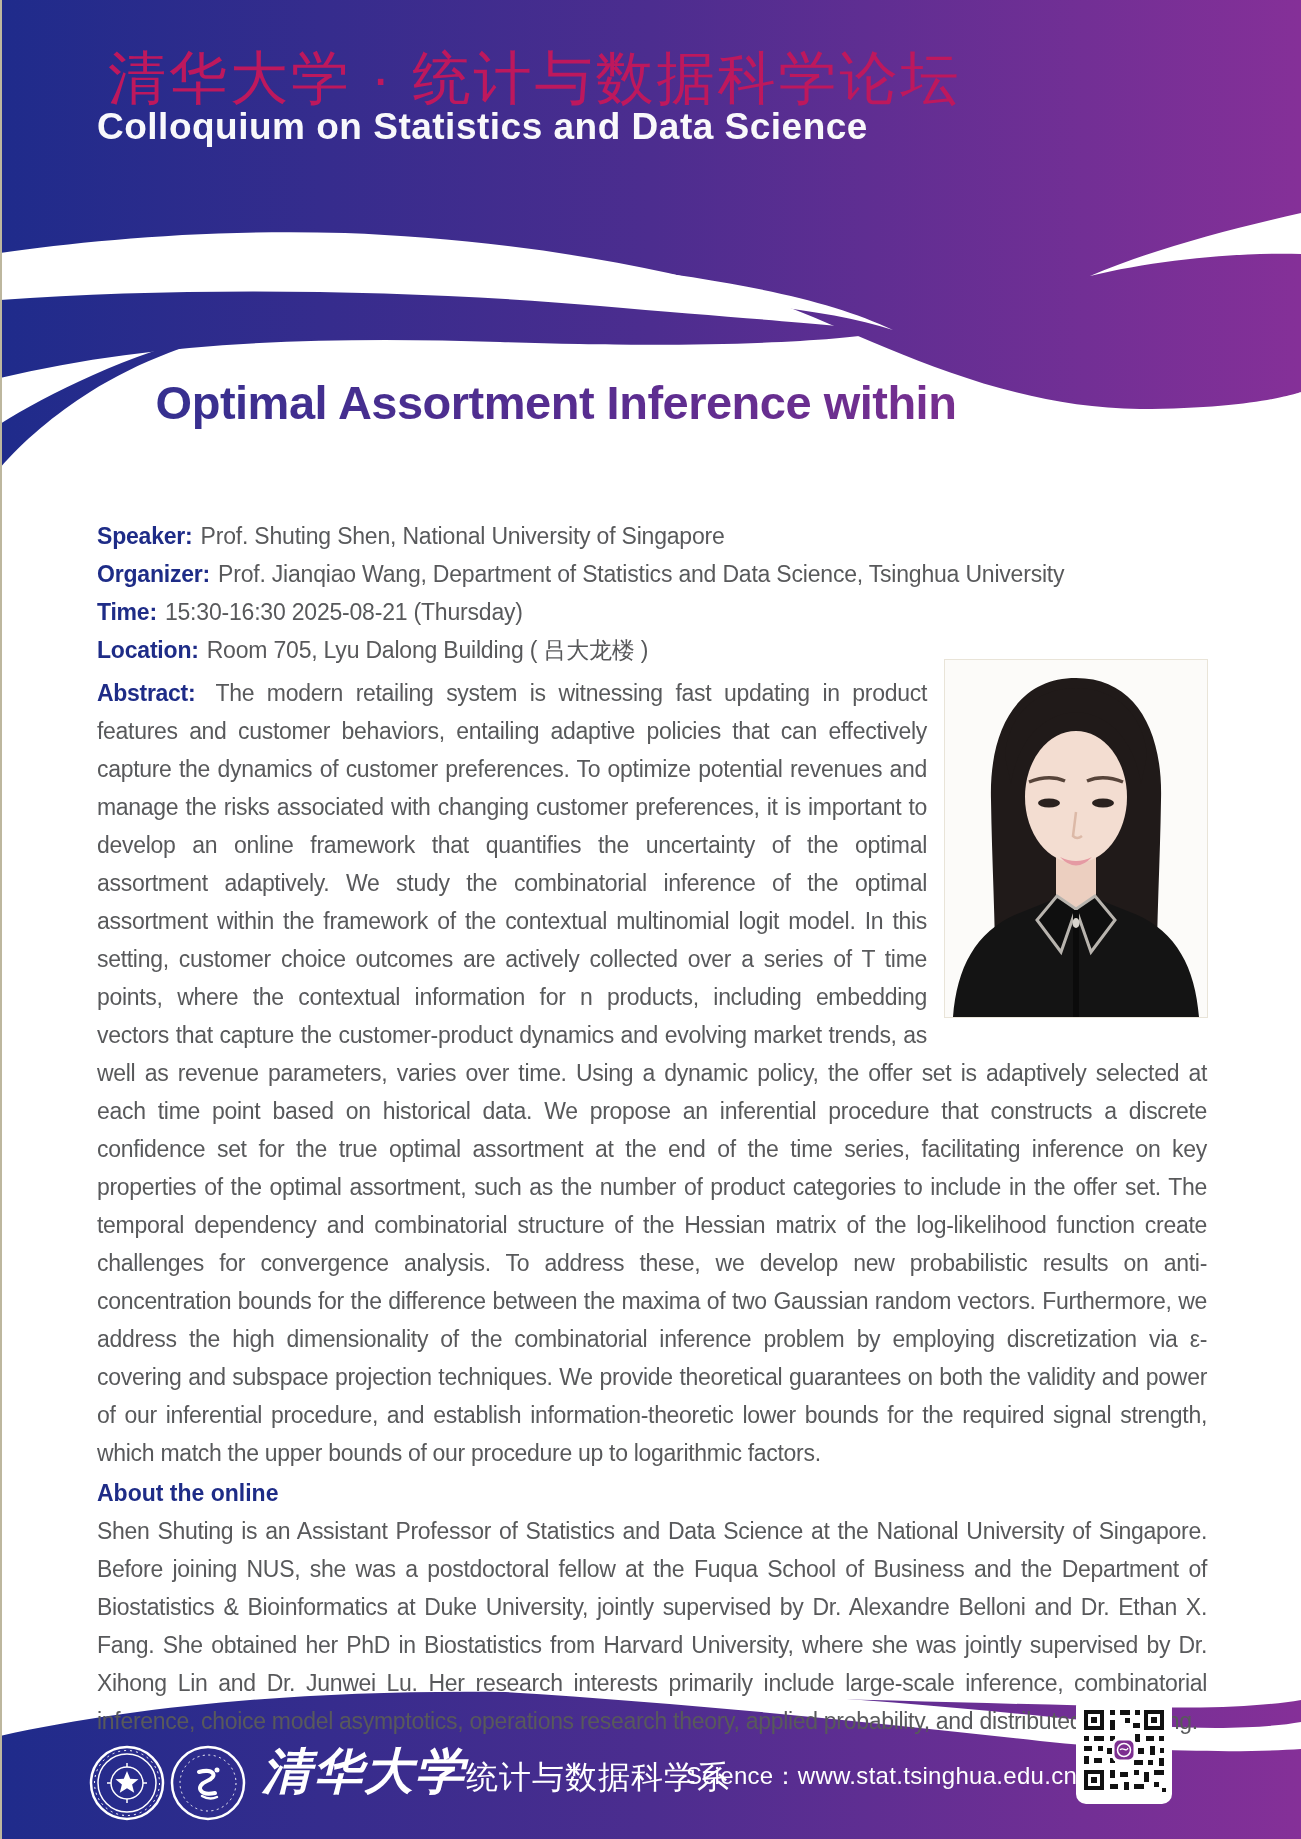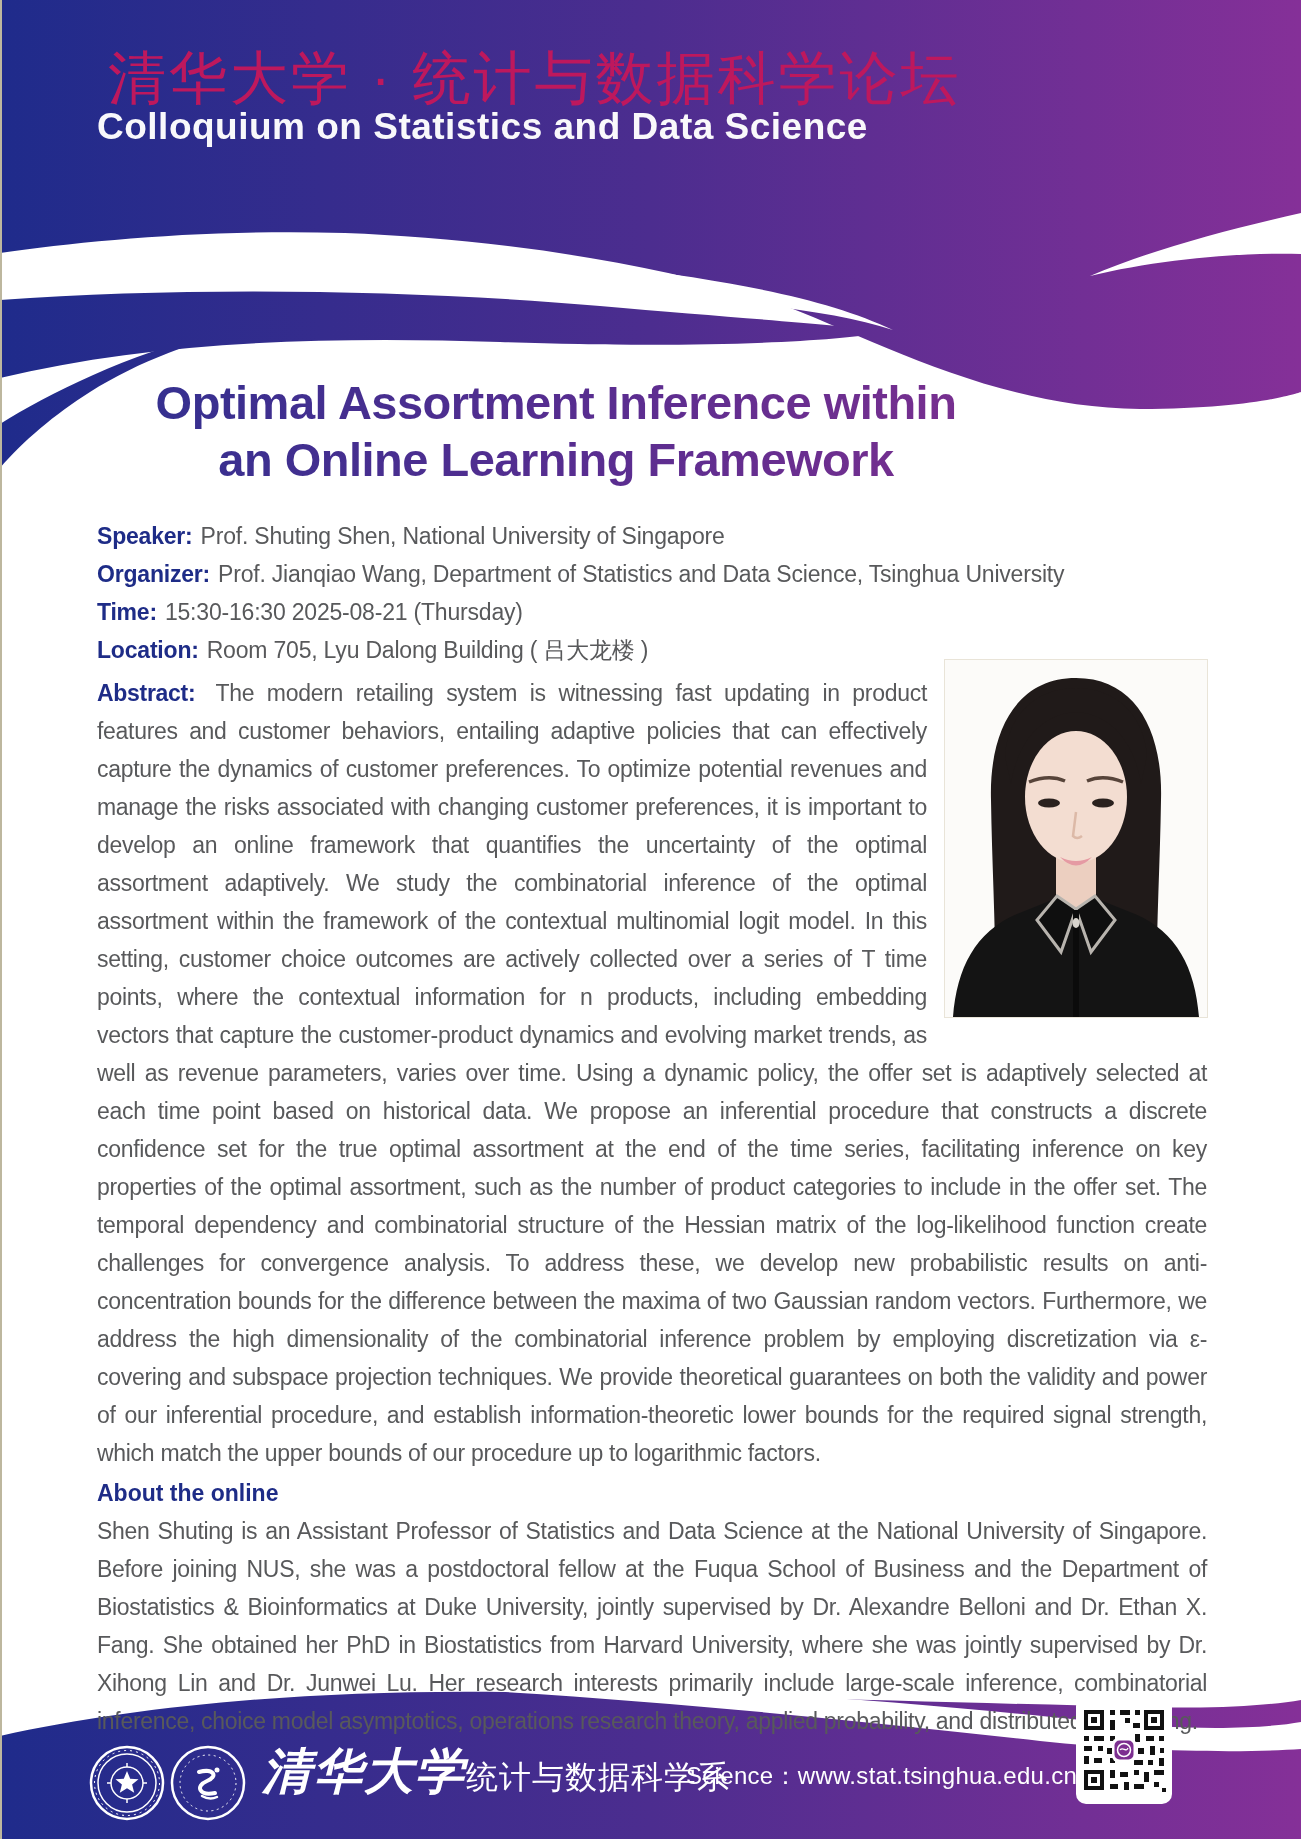--- a/index.html
+++ b/index.html
@@ -103,21 +103,20 @@
       L0,424
       C48,394 128,354 218,332
       C260,322 302,317 334,316 Z"></path>
   </svg>
 
   <div class="hdr-zh">清华大学 · 统计与数据科学论坛</div>
   <div class="hdr-en">Colloquium on Statistics and Data Science</div>
 
   <div class="talk-title">
     <div>Optimal Assortment Inference within</div>
-    <div>an Online Learning Framework</div>
   </div>
 
   <div class="column">
     <div class="info-row">
       <span class="info-label">Speaker:</span><span>Prof. Shuting Shen, National University of Singapore</span>
     </div>
     <div class="info-row">
       <span class="info-label">Organizer:</span><span>Prof. Jianqiao Wang, Department of Statistics and Data Science, Tsinghua University</span>
     </div>
     <div class="info-row">

